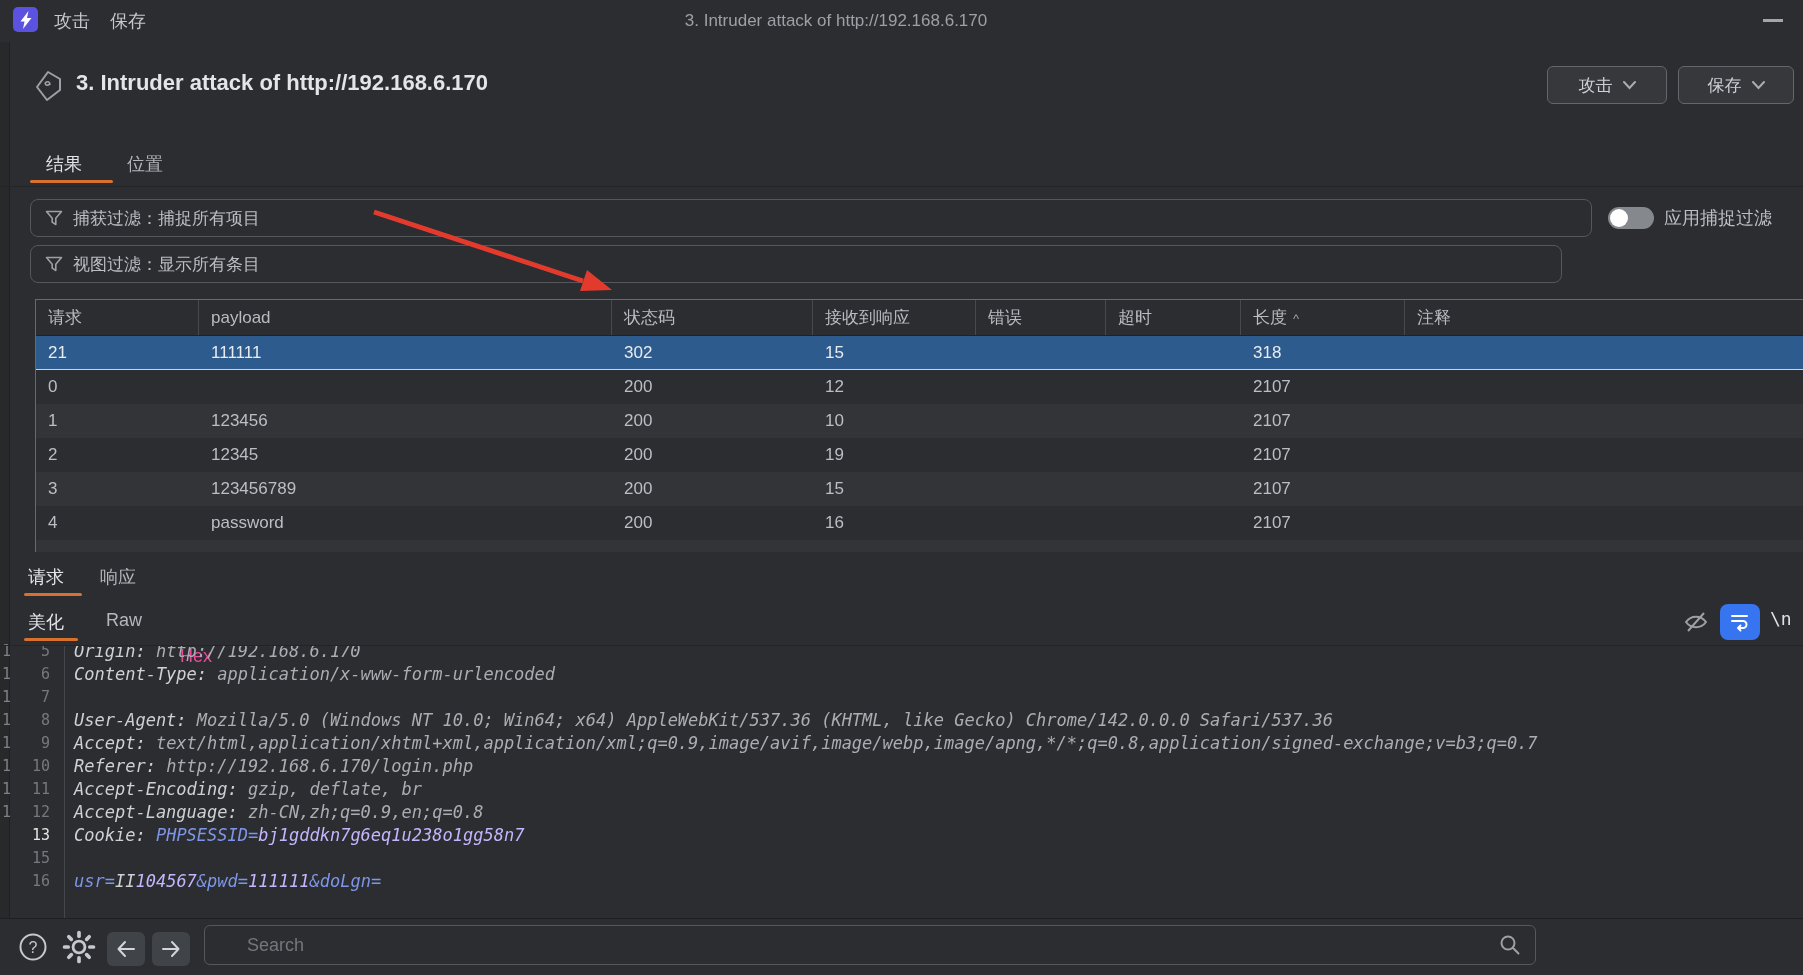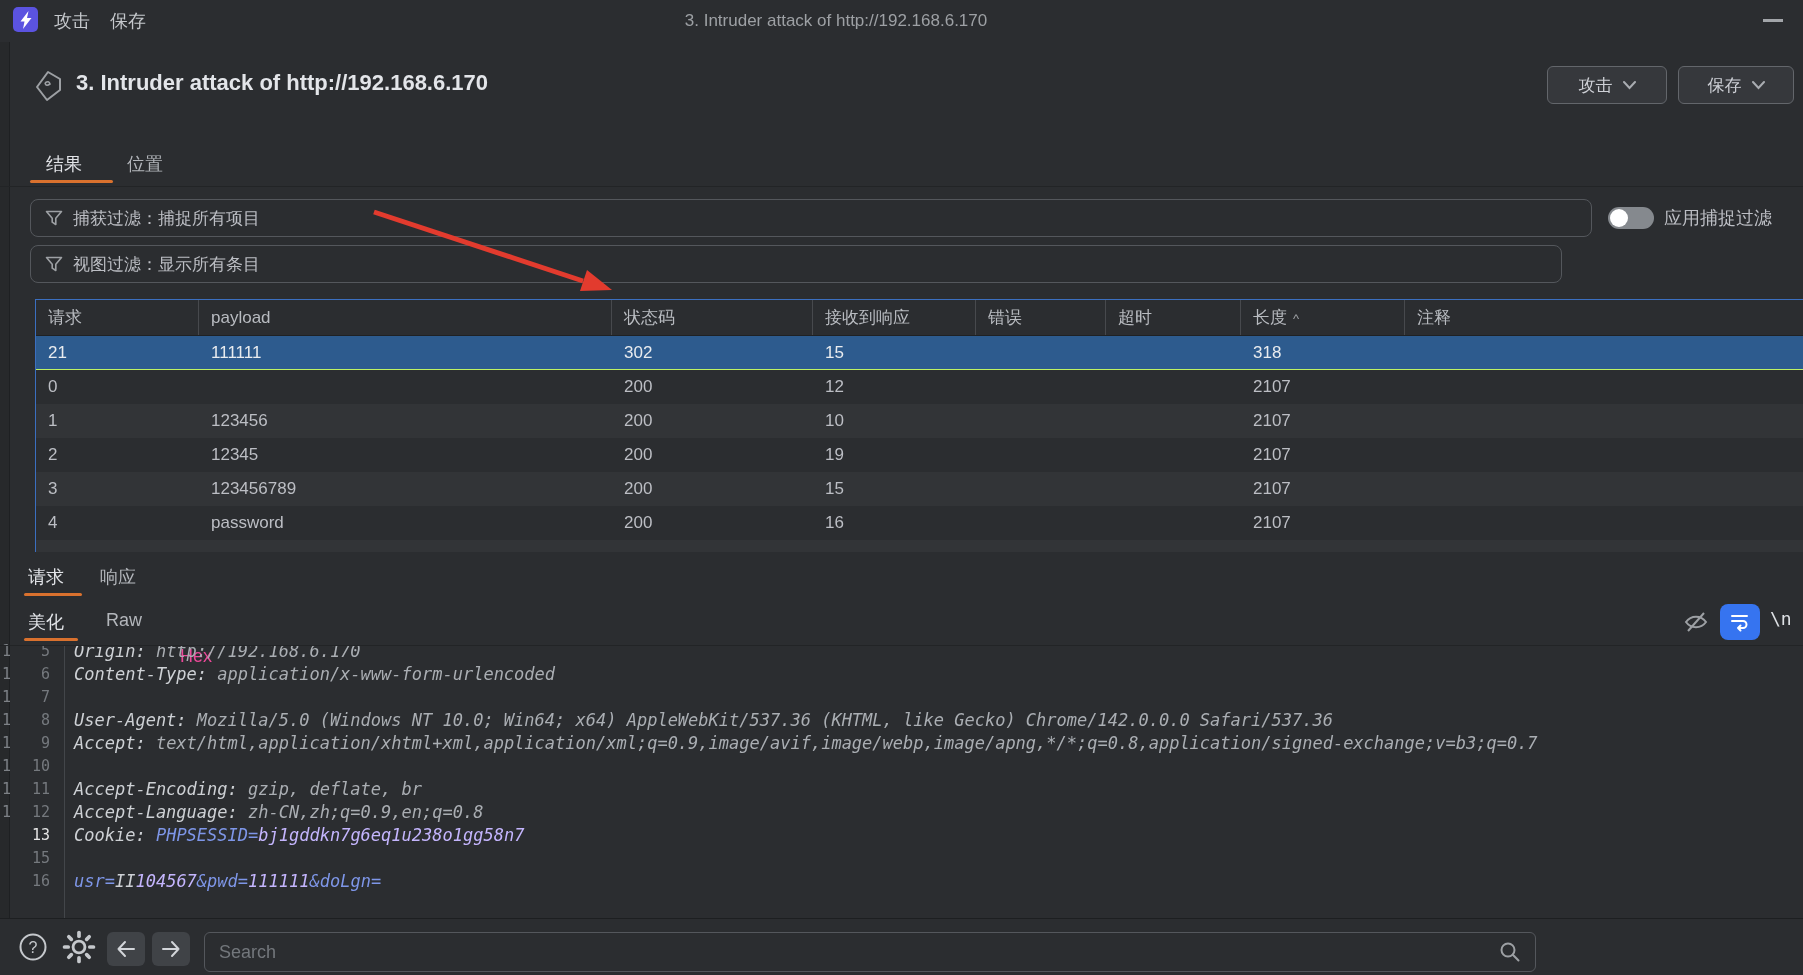--- a/index.html
+++ b/index.html
@@ -87,21 +87,21 @@
 
   
   .bottombar-line { left:0; top:918px; width:1803px; height:1px; background:#1d1f21; }
   .bottombar { left:0; top:919px; width:1803px; height:56px; background:#2b2d30; }
   .bb-icon { position:absolute; top:0; height:56px; display:flex; align-items:center; justify-content:center; }
   .help-btn { left:14px; width:38px; }
   .gear-btn { left:58px; width:42px; }
   .nav-btn { top:13px; width:38px; height:34px; background:#404347; border-radius:6px; display:flex; align-items:center; justify-content:center; }
   .back-btn { left:107px; }
   .fwd-btn { left:152px; }
-  .search-box { left:204px; top:13px; width:1332px; height:40px; border:1px solid #54575c; border-radius:6px; display:flex; align-items:center; }
+  .search-box { left:204px; top:6px; width:1332px; height:40px; border:1px solid #54575c; border-radius:6px; display:flex; align-items:center;padding-left:28px; }
   .search-input { flex:1; background:transparent; border:none; outline:none; color:#c5c8cc; font-size:18px; padding:0 14px; font-family:"Liberation Sans","DejaVu Sans",sans-serif; }
   .search-input::placeholder { color:#73777c; }
   .search-glass { flex:0 0 auto; margin-right:14px; }
 
   .red-arrow { left:350px; top:198px; pointer-events:none; }
 </style>
 </head>
 <body>
 
 <div class="abs left-strip">
@@ -274,21 +274,21 @@
 <div class="abs editor-topline"></div>
 
 <div class="abs editor">
   <div class="editor-gutterline"></div>
   <div class="editor-inner">
       <div class="eline"><span class="lnum">5</span><span class="ltext"><span class="c-n">Origin:</span><span class="c-d"> http://192.168.6.170</span></span></div>
       <div class="eline"><span class="lnum">6</span><span class="ltext"><span class="c-n">Content-Type:</span><span class="c-d"> application/x-www-form-urlencoded</span></span></div>
       <div class="eline"><span class="lnum">7</span></div>
       <div class="eline"><span class="lnum">8</span><span class="ltext"><span class="c-n">User-Agent:</span><span class="c-d"> Mozilla/5.0 (Windows NT 10.0; Win64; x64) AppleWebKit/537.36 (KHTML, like Gecko) Chrome/142.0.0.0 Safari/537.36</span></span></div>
       <div class="eline"><span class="lnum">9</span><span class="ltext"><span class="c-n">Accept:</span><span class="c-d"> text/html,application/xhtml+xml,application/xml;q=0.9,image/avif,image/webp,image/apng,*/*;q=0.8,application/signed-exchange;v=b3;q=0.7</span></span></div>
-      <div class="eline"><span class="lnum">10</span></div>
+      <div class="eline"><span class="lnum">10</span><span class="ltext"><span class="c-n">Referer:</span><span class="c-d"> http://192.168.6.170/login.php</span></span></div>
       <div class="eline"><span class="lnum">11</span><span class="ltext"><span class="c-n">Accept-Encoding:</span><span class="c-d"> gzip, deflate, br</span></span></div>
       <div class="eline"><span class="lnum">12</span><span class="ltext"><span class="c-n">Accept-Language:</span><span class="c-d"> zh-CN,zh;q=0.9,en;q=0.8</span></span></div>
       <div class="eline"><span class="lnum bright">13</span><span class="ltext"><span class="c-n">Cookie:</span><span class="c-d"> </span><span class="c-p">PHPSESSID=</span><span class="c-v">bj1gddkn7g6eq1u238o1gg58n7</span></span></div>
       <div class="eline"><span class="lnum">15</span><span class="ltext"></span></div>
       <div class="eline"><span class="lnum">16</span><span class="ltext"><span class="c-p">usr=</span><span class="c-n">II</span><span class="c-v">104567</span><span class="c-p">&amp;pwd=</span><span class="c-v">111111</span><span class="c-p">&amp;doLgn=</span></span></div>
     </div>
 </div>
 
 <div class="abs bottombar-line"></div>
 <div class="abs bottombar">

